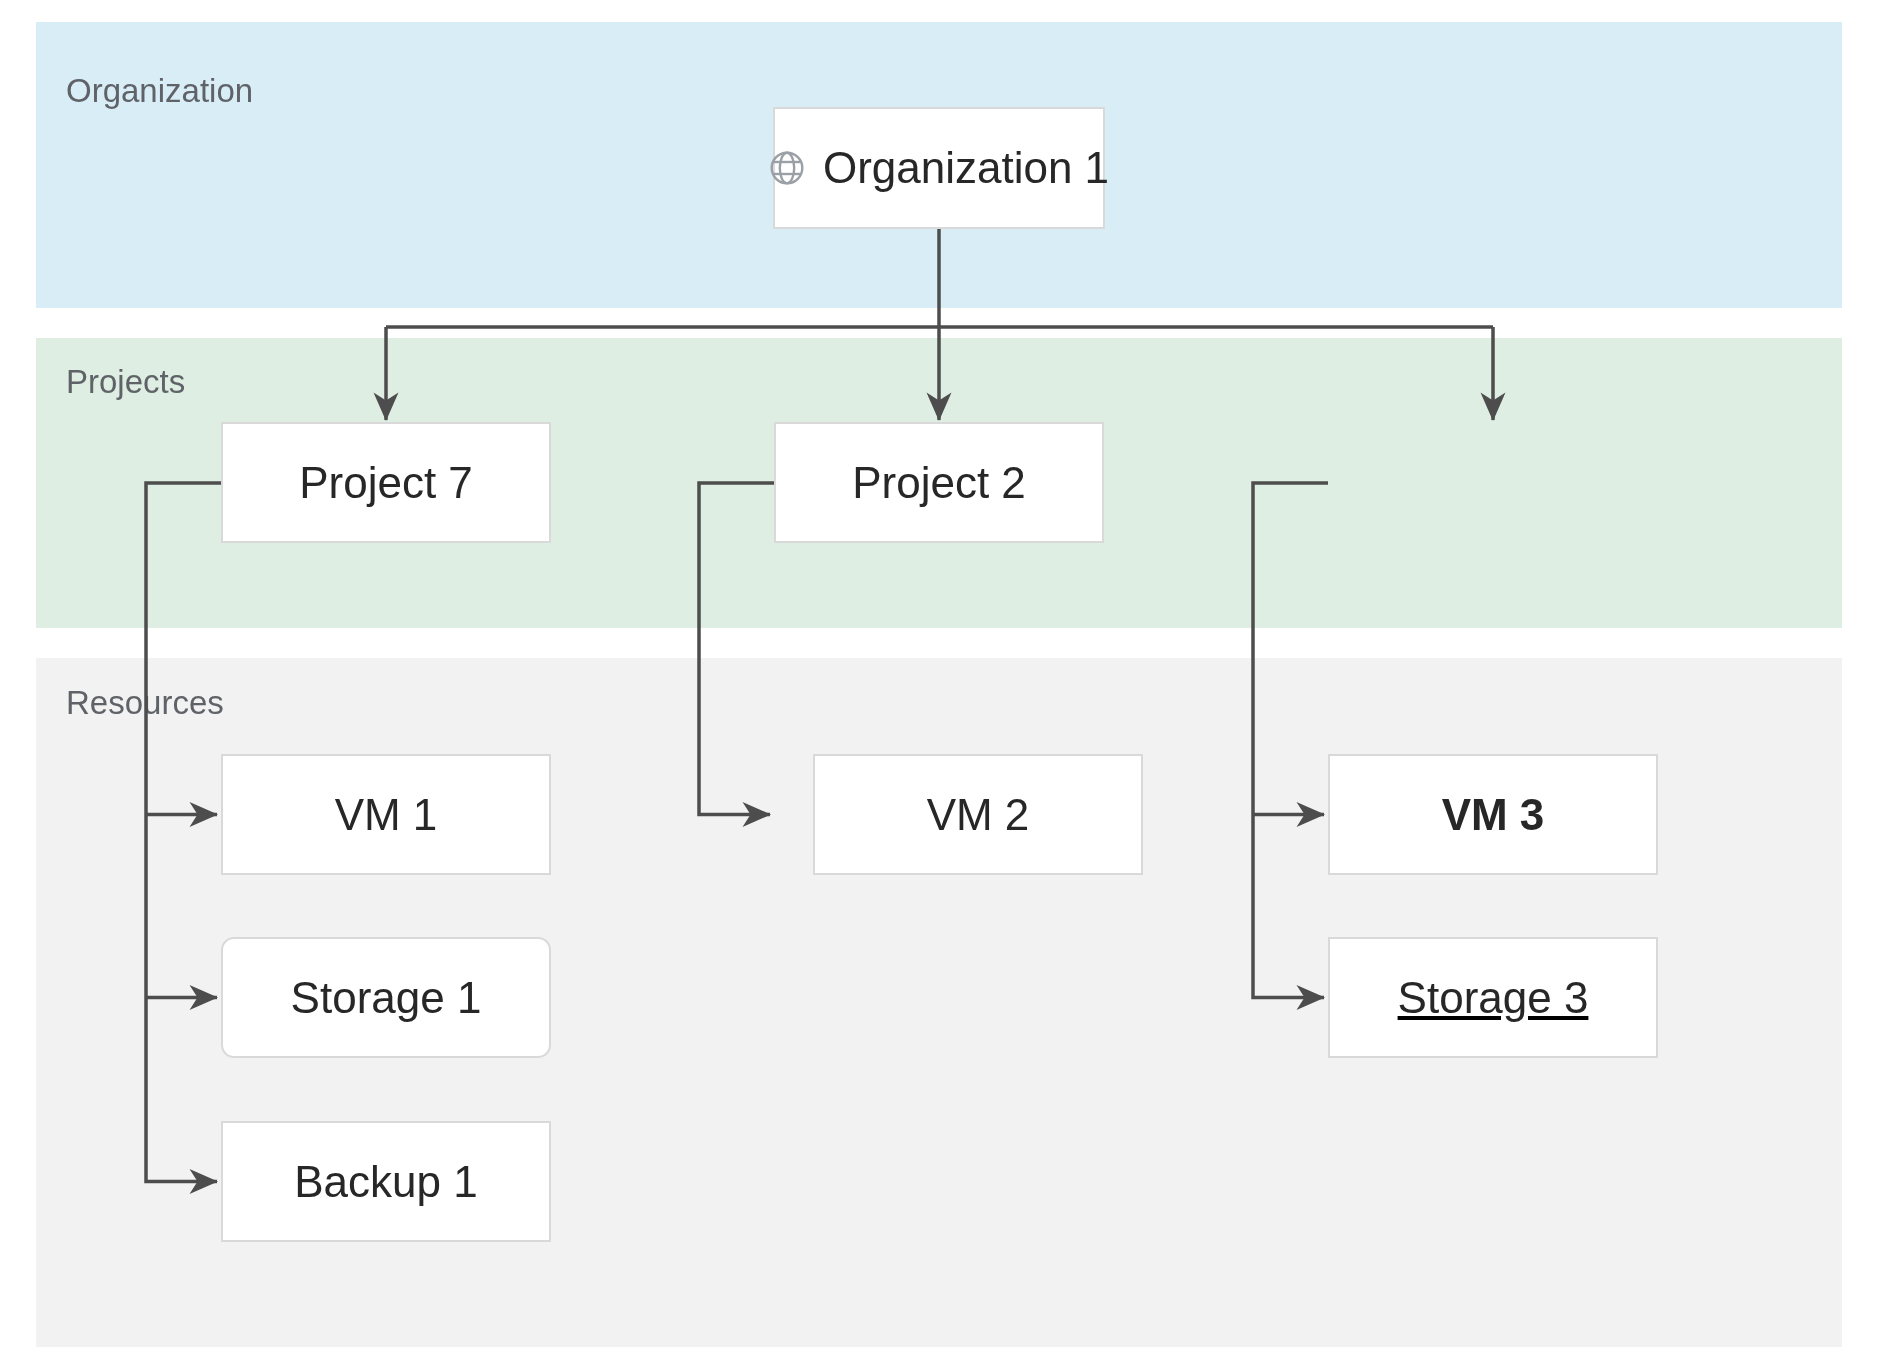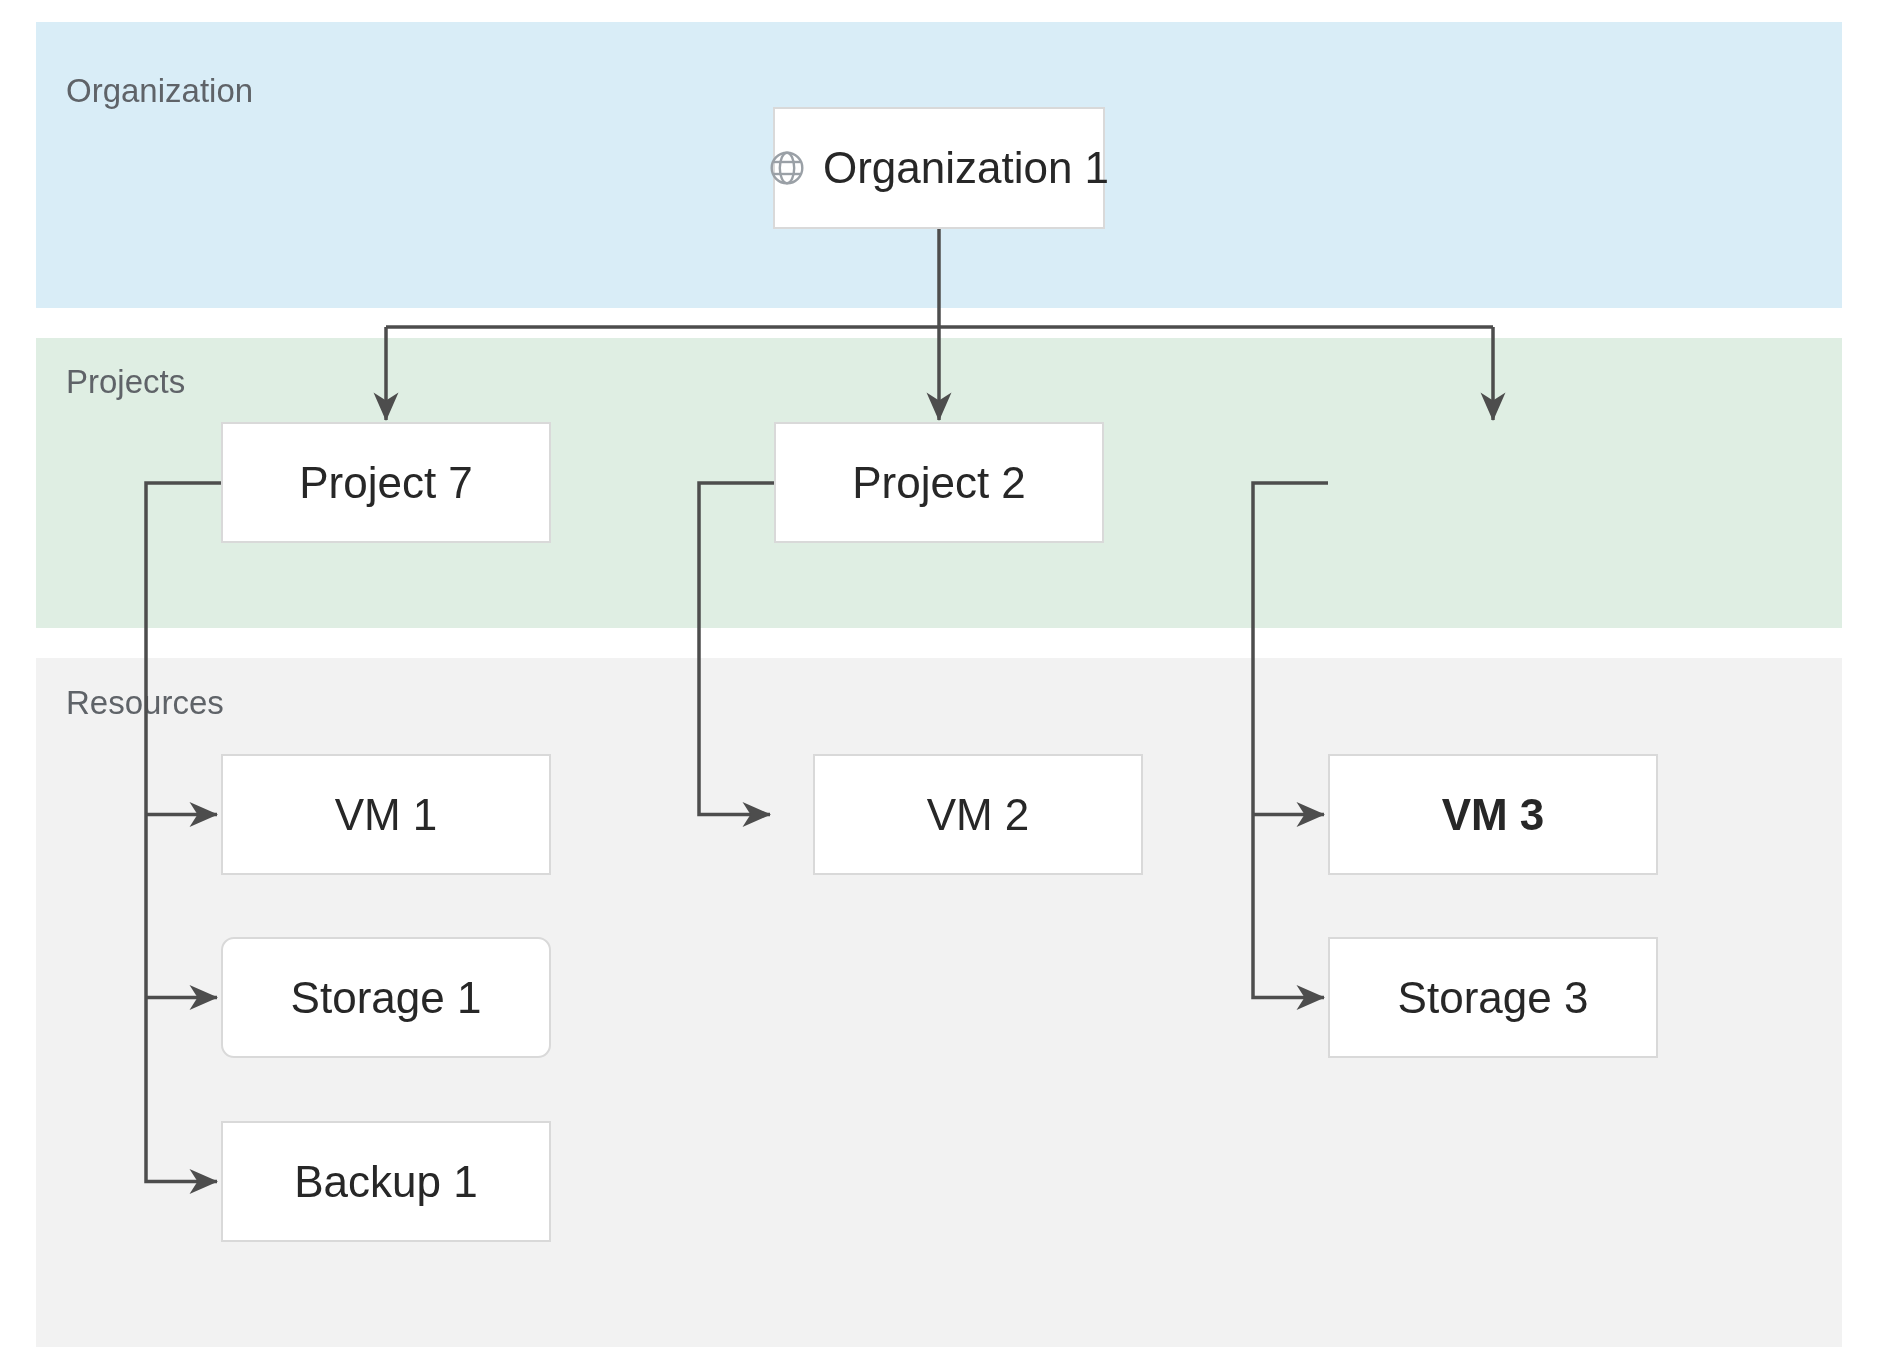--- a/index.html
+++ b/index.html
@@ -48,21 +48,21 @@
   }
   .node-org1     { left:773px;  top:107px; width:332px; height:122px; }
   .node-project1 { left:221px;  top:422px; }
   .node-project2 { left:774px;  top:422px; }
   .node-project3 { left:1328px; top:422px; }
   .node-vm1      { left:221px;  top:754px; }
   .node-storage1 { left:221px;  top:937px;border-radius:13px; }
   .node-backup1  { left:221px;  top:1121px; }
   .node-vm2      { left:774px;  top:754px;margin-left:39px; }
   .node-vm3      { left:1328px; top:754px;font-weight:bold; }
-  .node-storage3 { left:1328px; top:937px; }
+  .node-storage3 { left:1328px; top:937px;text-decoration:underline; }
 
   .globe-icon svg { display:block; }
   .globe-icon circle, .globe-icon ellipse, .globe-icon line {
     stroke:var(--c-globe_icon,#9aa0a6); stroke-width:2.4; fill:none;
   }
 </style>
 </head>
 <body>
 
 <div class="canvas">

